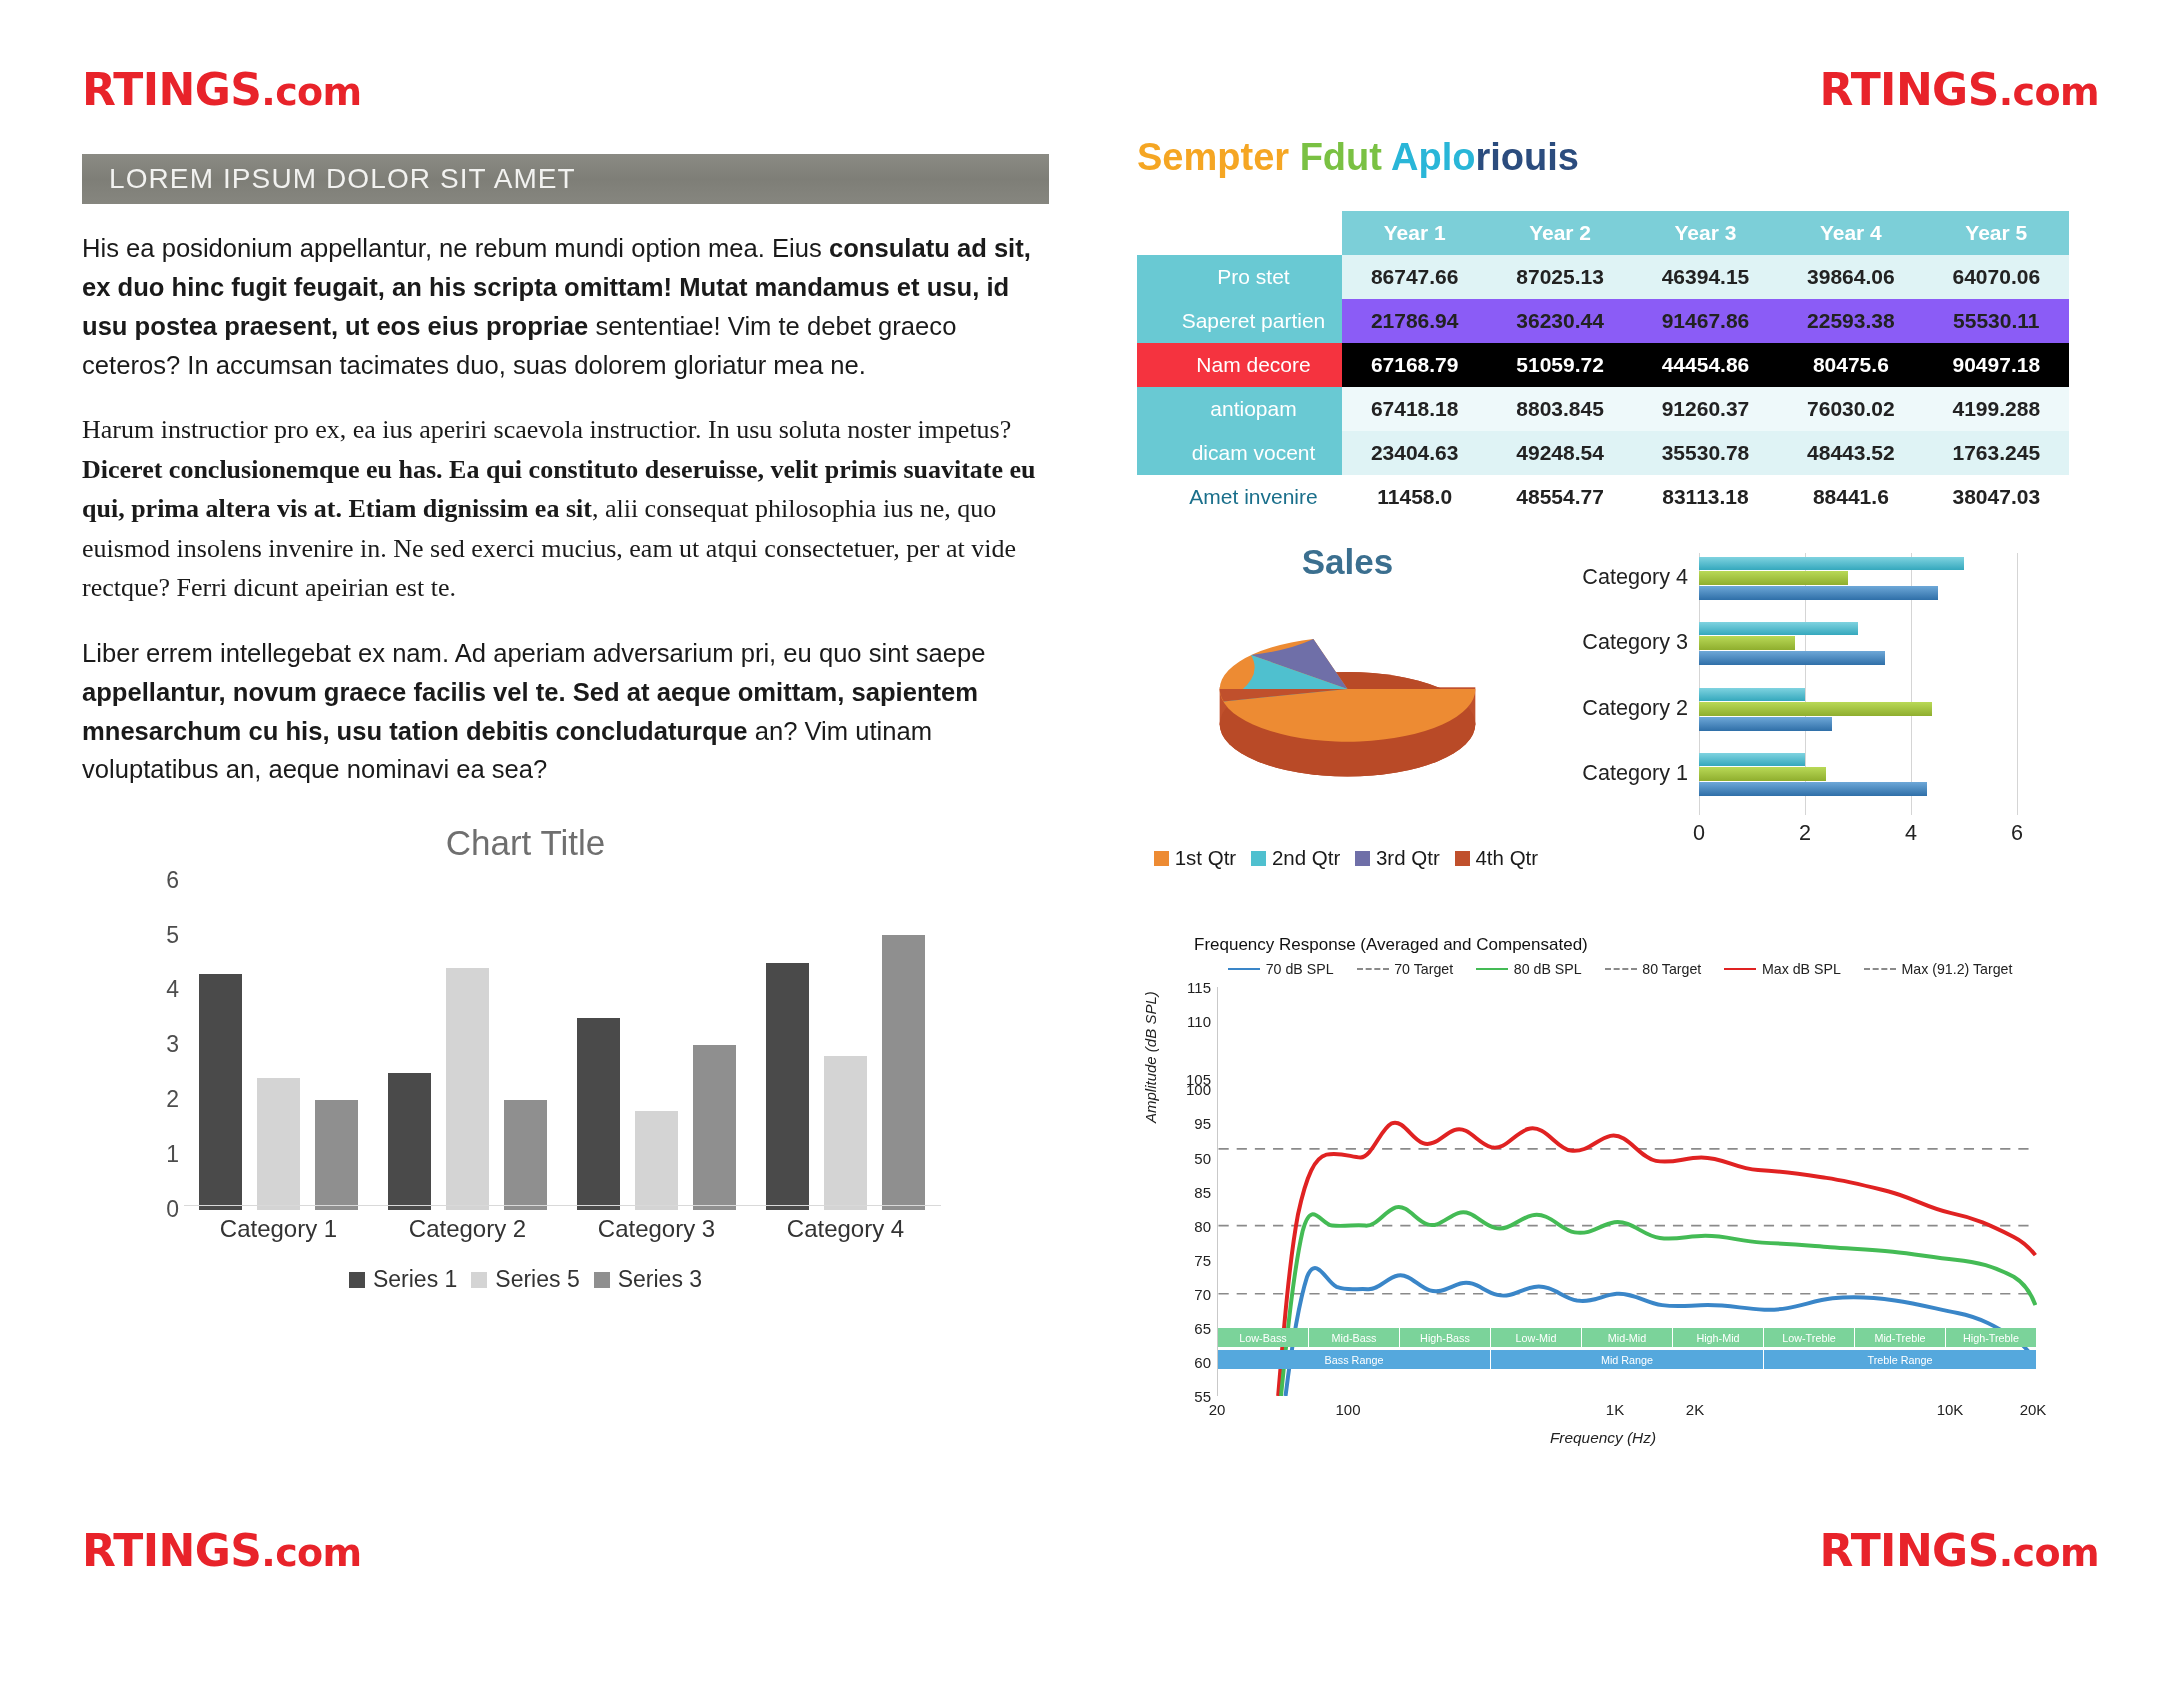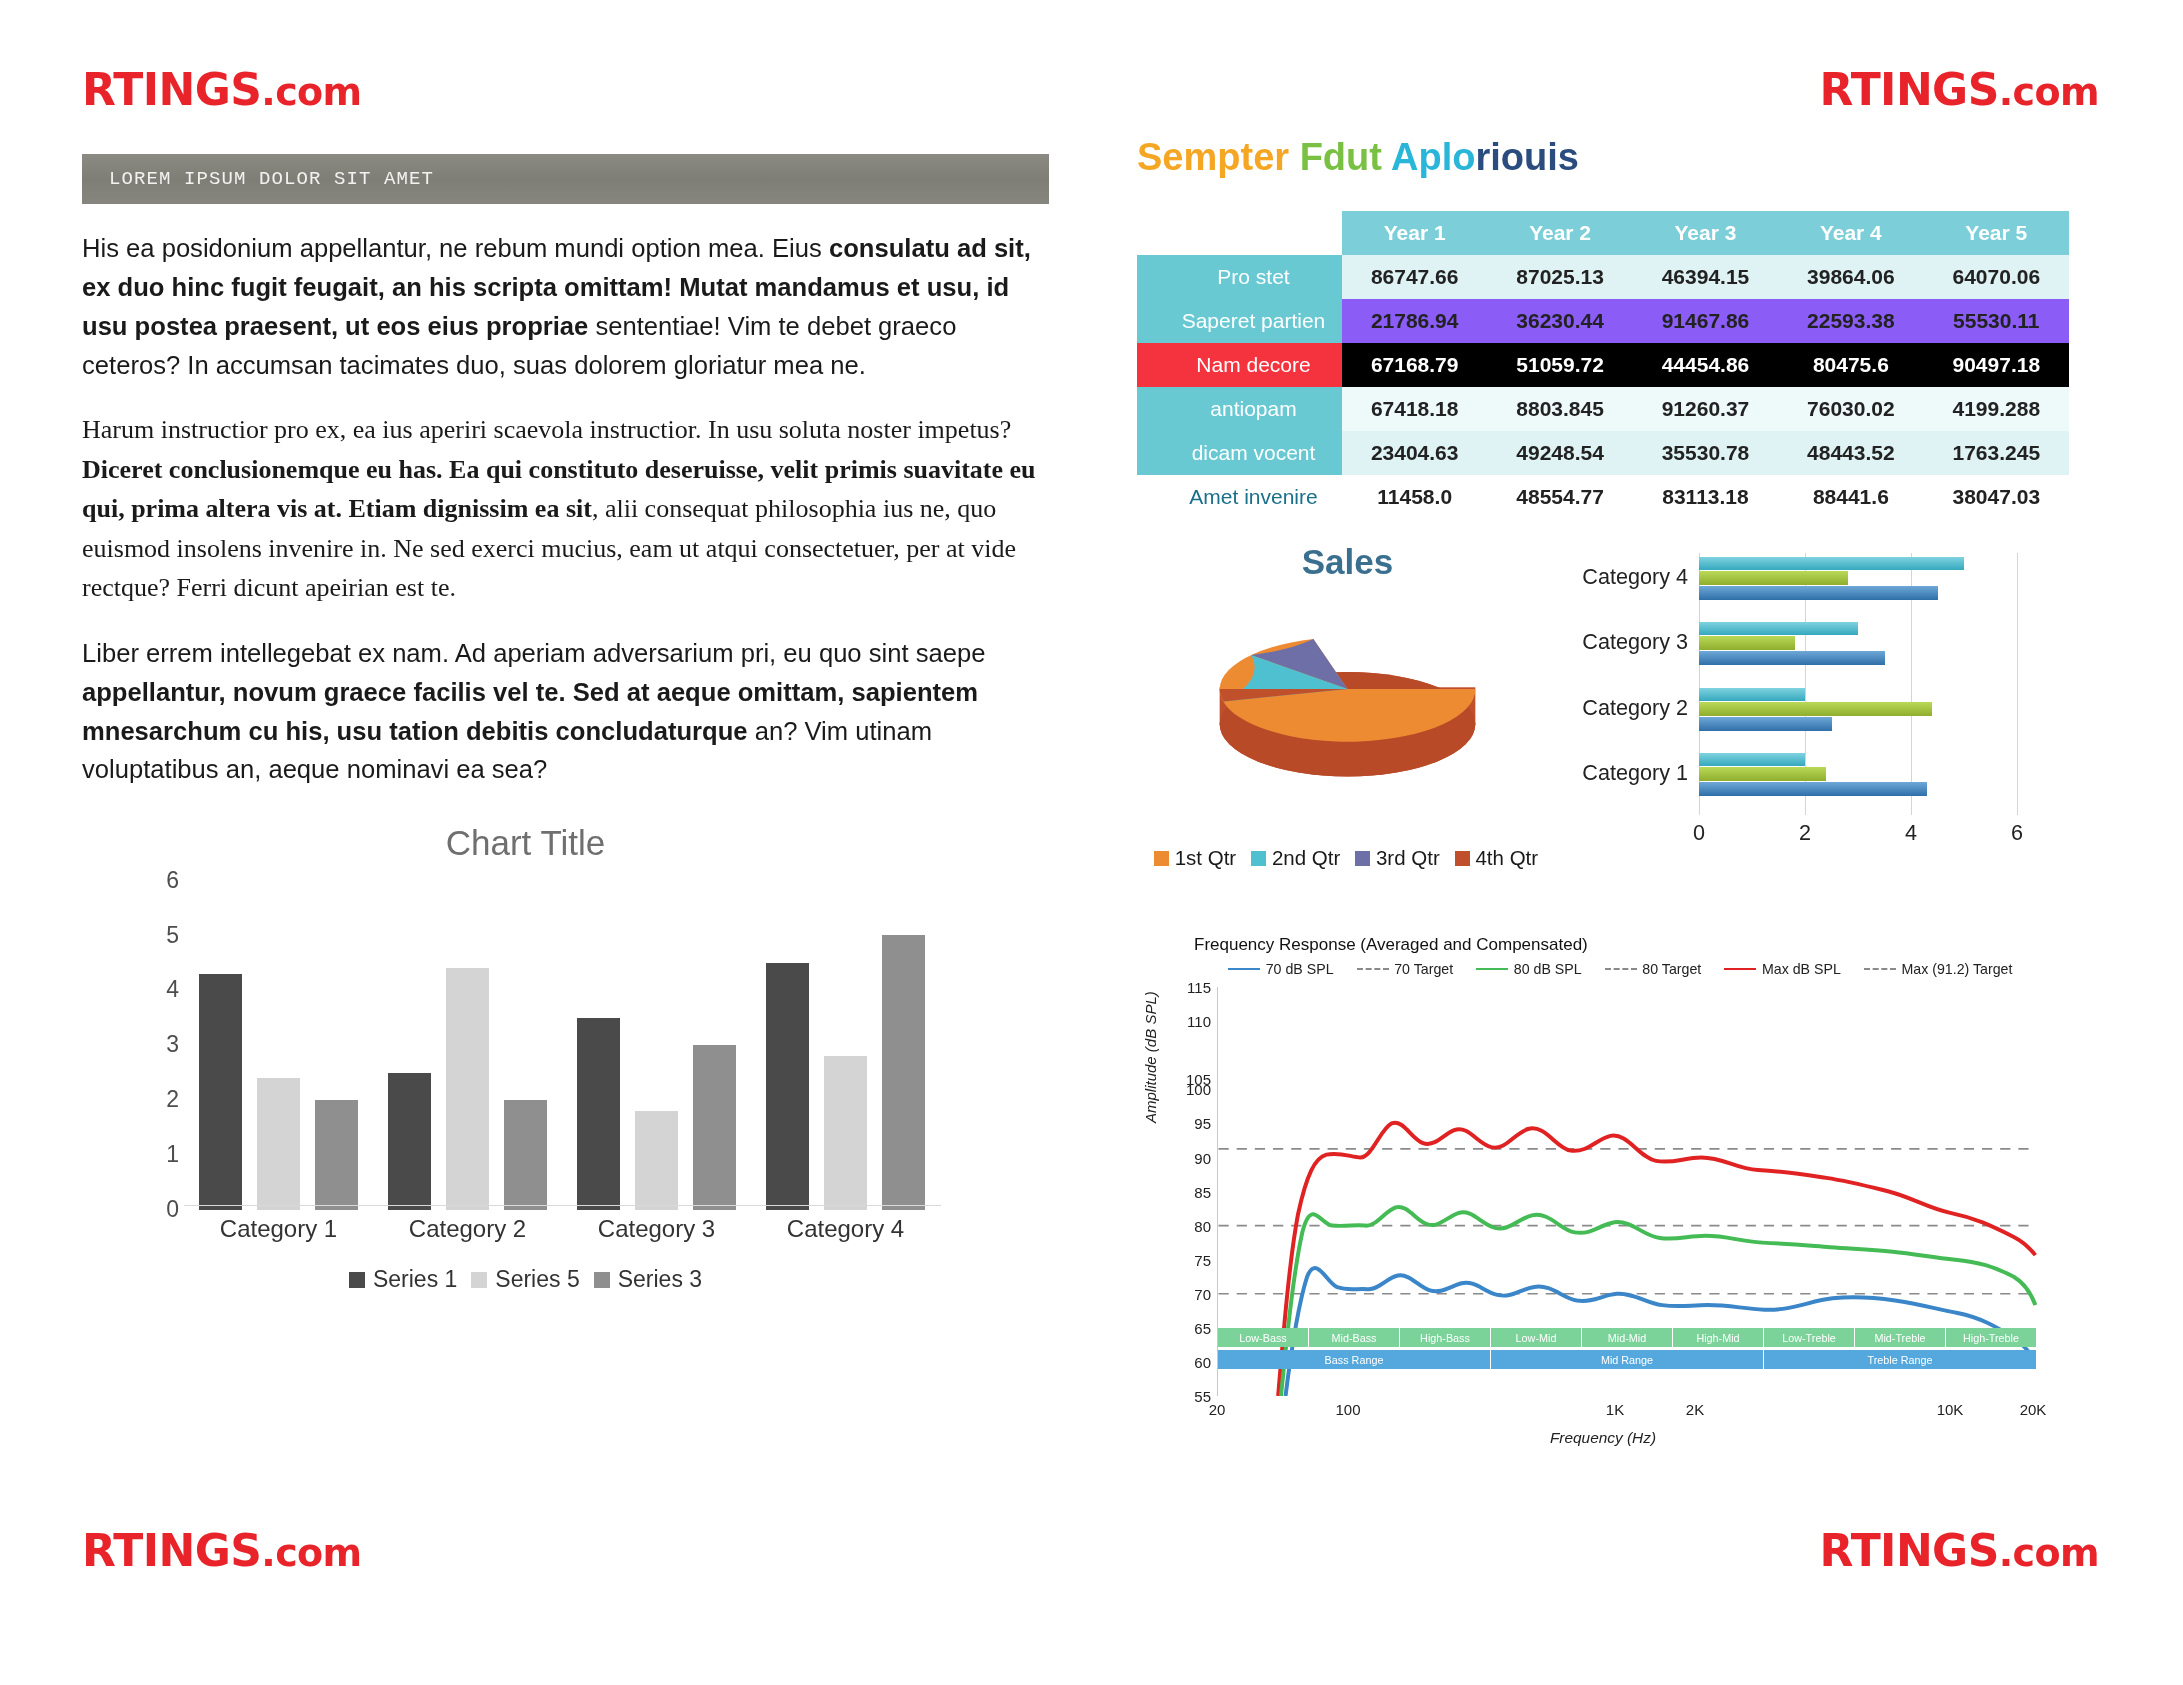--- a/index.html
+++ b/index.html
@@ -31,23 +31,23 @@
   .titlebar {
     margin-top:23px;
     height:50px;
     background:linear-gradient(180deg,#8b8b84 0%, #7e7e77 50%, #86867f 100%);
     display:flex; align-items:center;
     padding-left:27px;
     box-sizing:border-box;
   }
   .titlebar span {
     color:#f2f2f0;
-    font-size:19px;
+    font-size:28px;
     letter-spacing:1.1px;
-    font-family:Liberation Mono, monospace;
+    font-family:Liberation Sans, sans-serif;
   }
 
   .para { margin-top:25px; font-size:25.6px; line-height:1.52; }
   .p1 { font-family:"Liberation Sans", sans-serif; }
   .p1 b { font-weight:bold; }
   .p2 { font-family:"Liberation Serif", serif; font-size:26px; }
   .p2 b { font-weight:bold; }
   .p3 { font-family:"Liberation Sans", sans-serif; }
   .p3 b { font-weight:bold; }
 
@@ -405,21 +405,21 @@
         </div>
       <div class="freq-ylab">Amplitude (dB SPL)</div>
       <div class="freq-yticks" id="freqY">
           <div style="top: 409px;">55</div>
           <div style="top: 375px;">60</div>
           <div style="top: 341px;">65</div>
           <div style="top: 307px;">70</div>
           <div style="top: 273px;">75</div>
           <div style="top: 239px;">80</div>
           <div style="top: 205px;">85</div>
-          <div style="top: 171px;">90</div>
+          <div style="top: 171px;">50</div>
           <div style="top: 136px;">95</div>
           <div style="top: 102px;">100</div>
           <div style="top: 68px; margin-top: 24px;">105</div>
           <div style="top: 34px;">110</div>
           <div style="top: 0px;">115</div>
         </div>
       <div class="freq-plot">
         <svg width="819" height="409" viewBox="0 0 1440 720">
 
           <line x1="0" y1="285" x2="1440" y2="285" stroke="#8a8a8a" stroke-width="3" stroke-dasharray="18,14"></line>

